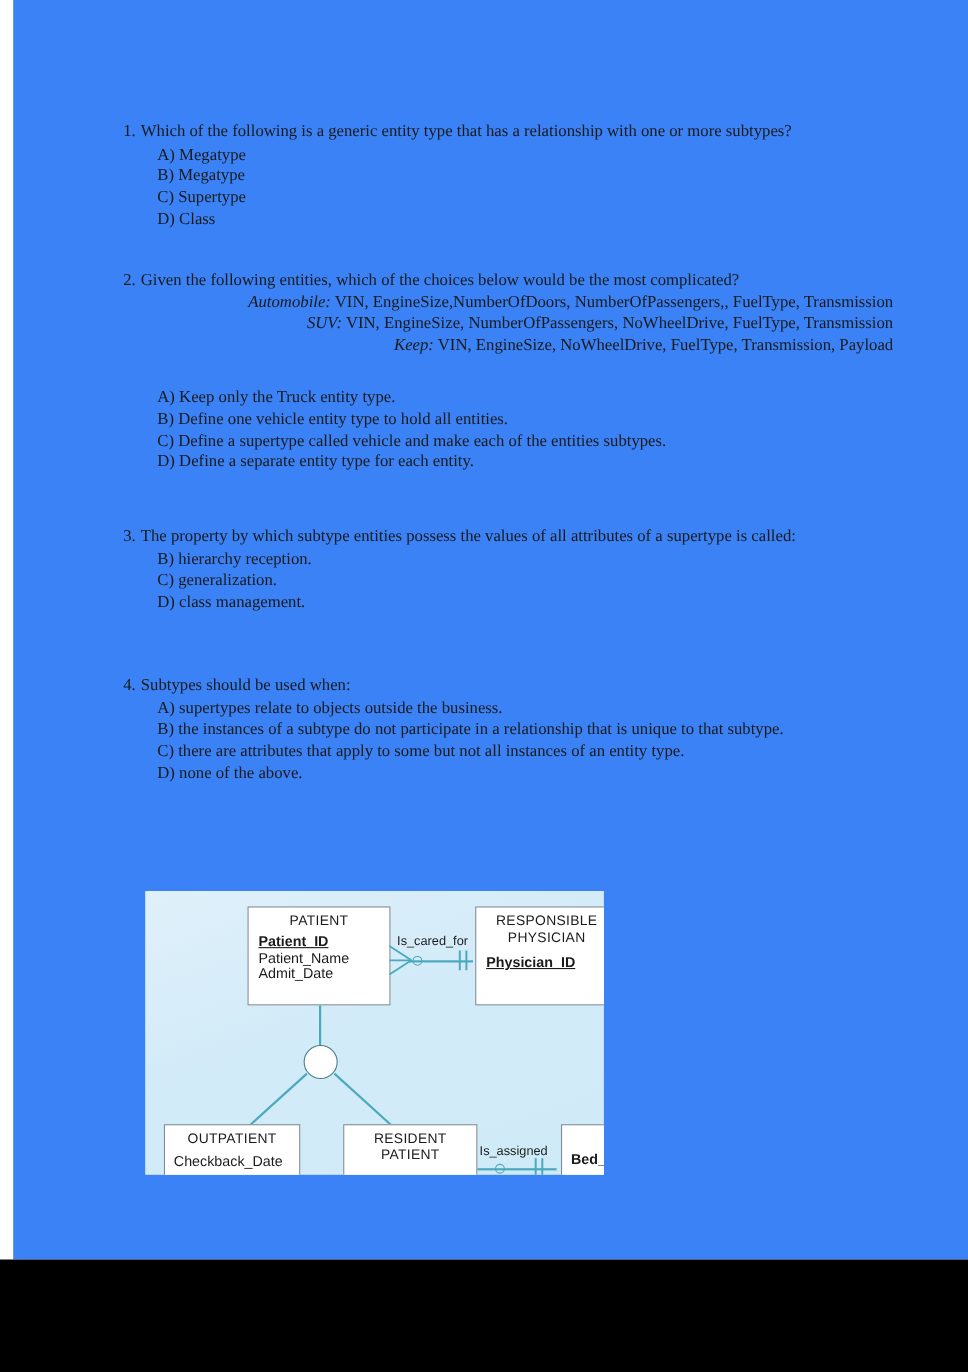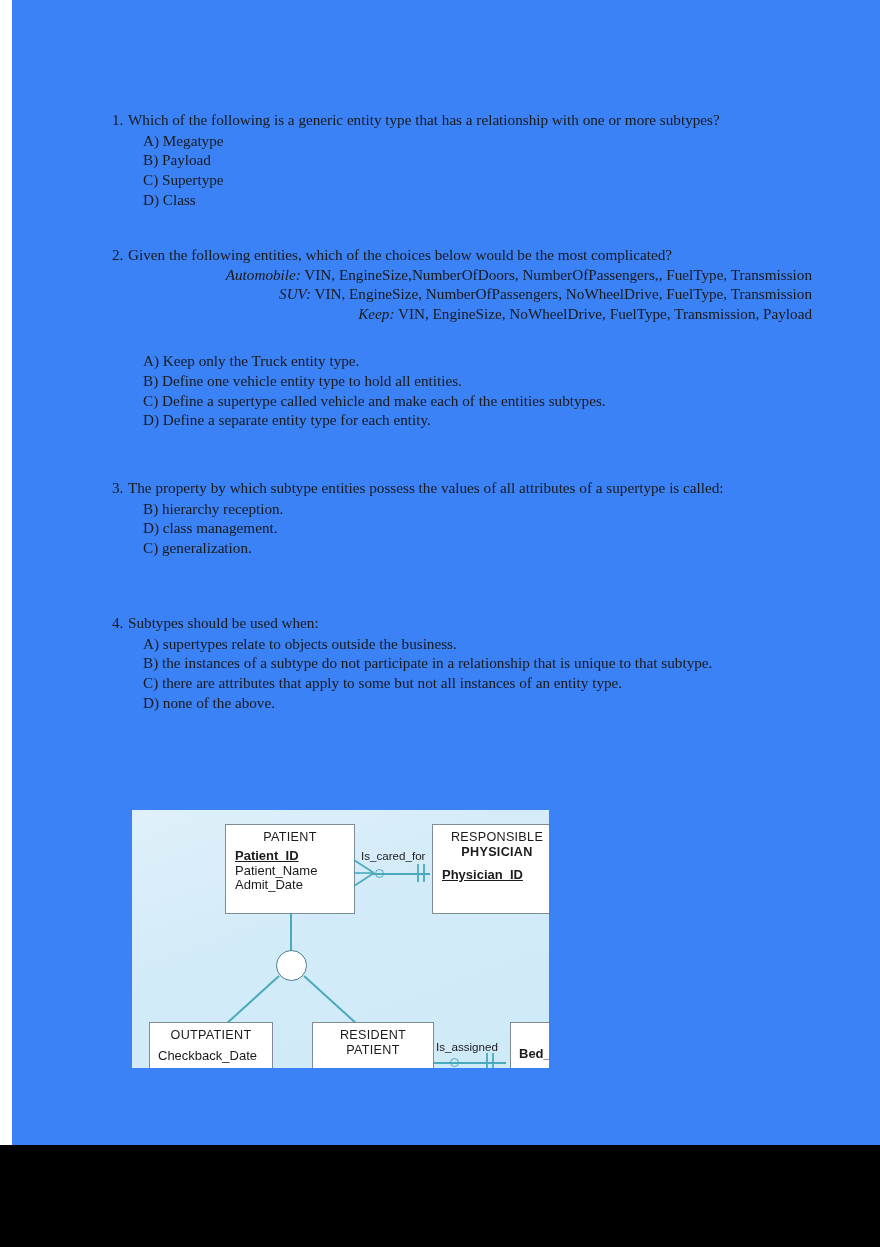--- a/index.html
+++ b/index.html
@@ -149,21 +149,21 @@
 </style>
 </head>
 <body>
 
 <div class="page">
 
   <div class="question" style="top:110px;">
     <div class="q-stem"><span class="num">1.</span><span>Which of the following is a generic entity type that has a relationship with one or more subtypes?</span></div>
     <div class="choices">
       <div class="choice">A) Megatype</div>
-      <div class="choice">B) Payload</div>
+      <div class="choice">B) Megatype</div>
       <div class="choice">C) Supertype</div>
       <div class="choice">D) Class</div>
     </div>
   </div>
 
   <div class="question" style="top:245px;">
     <div class="q-stem"><span class="num">2.</span><span>Given the following entities, which of the choices below would be the most complicated?</span></div>
     <div class="entity-lines">
       <div class="entity-line"><span class="ent-name">Automobile:</span><span> VIN, EngineSize,NumberOfDoors, NumberOfPassengers,, FuelType, Transmission</span></div>
       <div class="entity-line"><span class="ent-name">SUV:</span><span> VIN, EngineSize, NumberOfPassengers, NoWheelDrive, FuelType, Transmission</span></div>
@@ -174,22 +174,22 @@
       <div class="choice">B) Define one vehicle entity type to hold all entities.</div>
       <div class="choice">C) Define a supertype called vehicle and make each of the entities subtypes.</div>
       <div class="choice">D) Define a separate entity type for each entity.</div>
     </div>
   </div>
 
   <div class="question" style="top:478px;">
     <div class="q-stem"><span class="num">3.</span><span>The property by which subtype entities possess the values of all attributes of a supertype is called:</span></div>
     <div class="choices">
       <div class="choice">B) hierarchy reception.</div>
+      <div class="choice">C) generalization.</div>
       <div class="choice">D) class management.</div>
-      <div class="choice">C) generalization.</div>
     </div>
   </div>
 
   <div class="question" style="top:613px;">
     <div class="q-stem"><span class="num">4.</span><span>Subtypes should be used when:</span></div>
     <div class="choices">
       <div class="choice">A) supertypes relate to objects outside the business.</div>
       <div class="choice">B) the instances of a subtype do not participate in a relationship that is unique to that subtype.</div>
       <div class="choice">C) there are attributes that apply to some but not all instances of an entity type.</div>
       <div class="choice">D) none of the above.</div>
@@ -226,21 +226,21 @@
       </svg>
       <div class="opt-circle" style="left:243px; top:59px;"></div>
       <svg class="crow" style="left:283px; top:54px; width:18px; height:20px;">
         <line x1="3" y1="0" x2="3" y2="18" stroke="#4aa9bd" stroke-width="1.8"></line>
         <line x1="9" y1="0" x2="9" y2="18" stroke="#4aa9bd" stroke-width="1.8"></line>
       </svg>
       <div class="rel-label" style="left:229px; top:39px;">Is_cared_for</div>
 
       <div class="ent-box" style="left:300px; top:14px; width:130px; height:90px;">
         <div class="ent-title">RESPONSIBLE</div>
-        <div class="ent-title" style="padding-top:0;font-weight:bold;">PHYSICIAN</div>
+        <div class="ent-title" style="padding-top:0;">PHYSICIAN</div>
         <div class="ent-attrs" style="padding-top:8px;">
           <div class="ent-attr pk">Physician_ID</div>
         </div>
       </div>
 
       <div class="ent-box" style="left:17px; top:212px; width:124px; height:72px;">
         <div class="ent-title">OUTPATIENT</div>
         <div class="ent-attrs" style="padding-top:6px; padding-left:8px;">
           <div class="ent-attr">Checkback_Date</div>
         </div>

